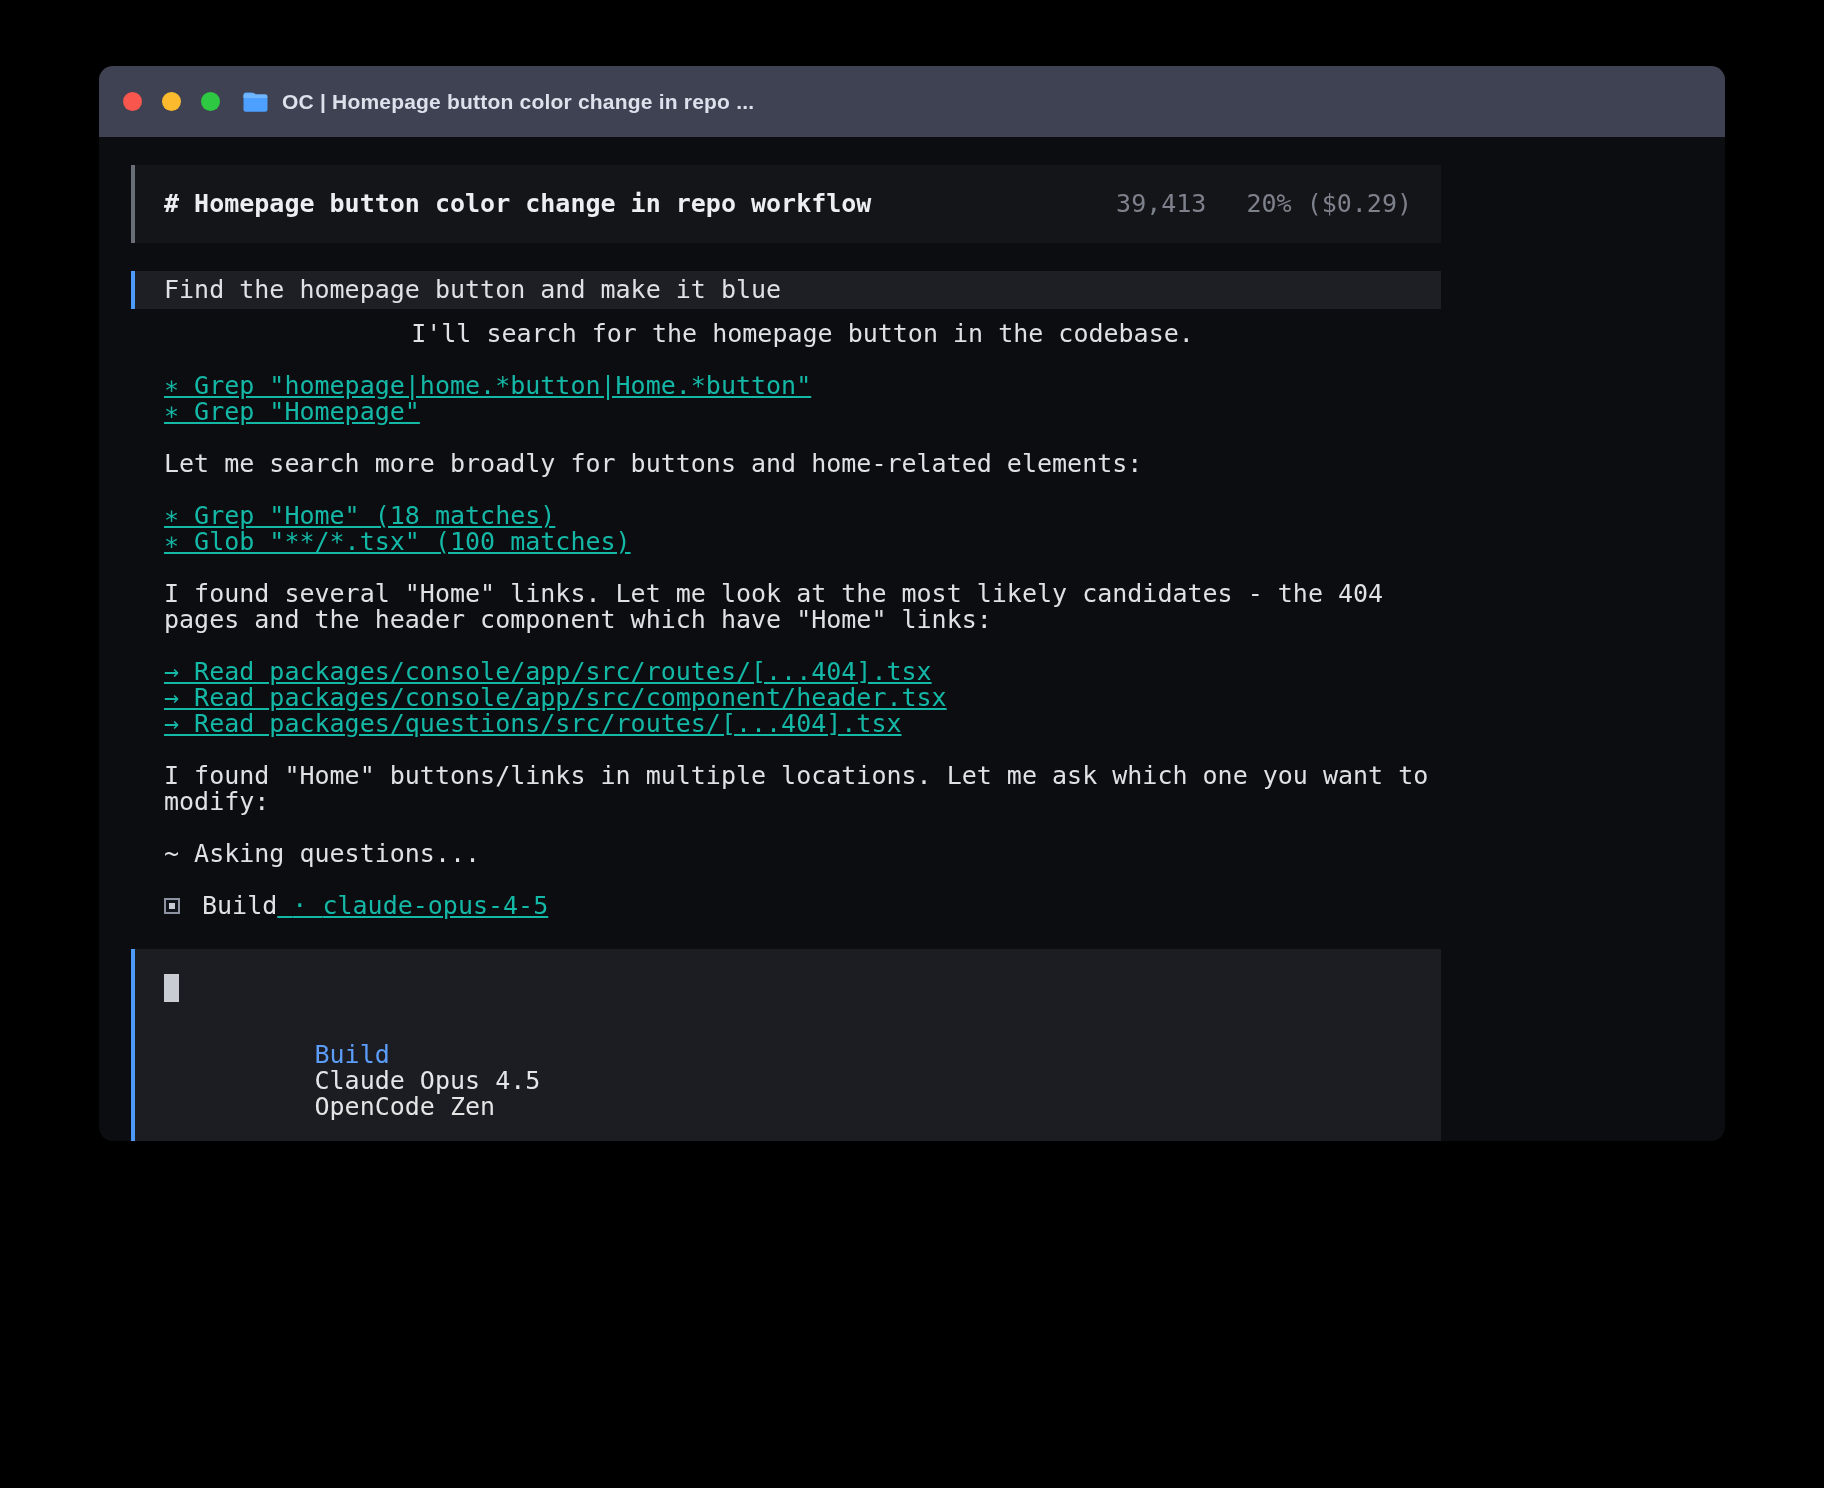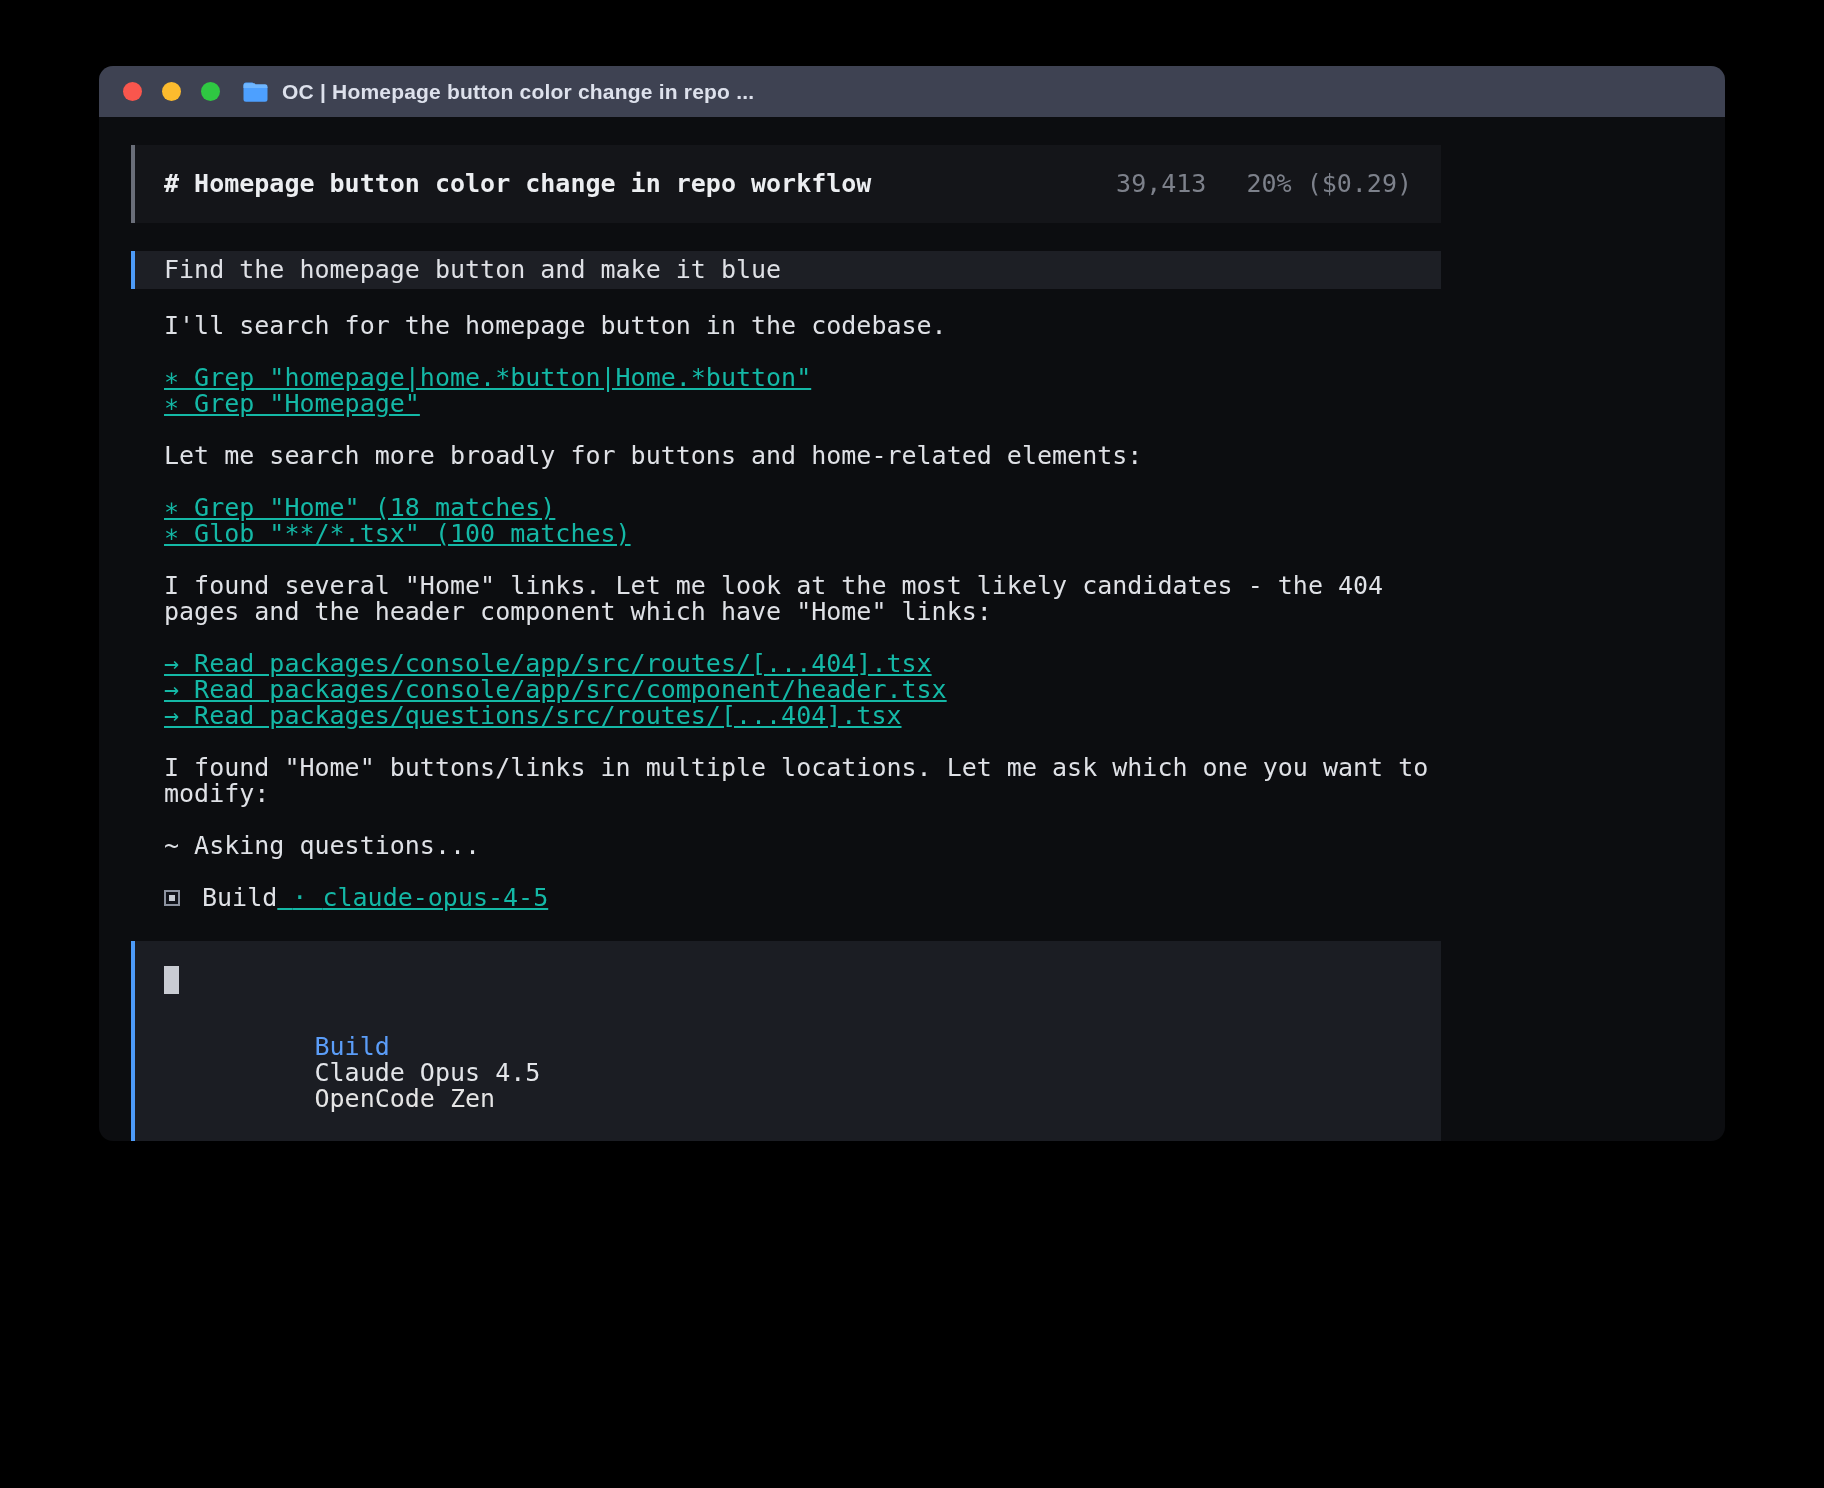--- a/index.html
+++ b/index.html
@@ -12,21 +12,21 @@
   .window {
     position: absolute; left: 99px; top: 66px;
     width: 1626px; height: 1075px;
     border-radius: 14px;
     background: #0c0d10;
     overflow: hidden;
     box-shadow: 0 24px 70px rgba(0,0,0,0.75);
     display: flex; flex-direction: column;
   }
   .titlebar {
-    height: 51px; flex: 0 0 auto;
+    height: 71px; flex: 0 0 auto;
     background: #3e4252;
     display: flex; align-items: center;
     padding: 0 24px;
   }
   .lights { display: flex; gap: 20px; align-items: center; }
   .light { width: 19px; height: 19px; border-radius: 50%; border: none; padding: 0; cursor: default; }
   .light.red    { background: #f9564d; }
   .light.yellow { background: #fcbb2e; }
   .light.green  { background: #2fc842; }
   .title-wrap {
@@ -51,21 +51,21 @@
   }
   .session-title { font-weight: bold; color: #eceef1; white-space: pre; }
   .session-stats { color: #7d818b; display: flex; gap: 40px; white-space: pre; align-items: center; }
   .user-box {
     margin-top: 28px;
     border-left: 4px solid #4d9bf8;
     background: #1d1f25;
     padding: 6px 29px;
   }
   .line { margin-left: 33px; white-space: pre-wrap; max-width: 1277px; }
-  .first-p { margin-top: 24px; }
+  .first-p { margin-top: 12px; text-align: center; }
   .gap { height: 26px; }
   .dim { color: #14b8a6; text-decoration: underline; }
   .agent-line { display: flex; align-items: center; }
   .agent-icon {
     display: inline-block; width: 16px; height: 16px;
     border: 2px solid #8d93a0; background: #11131a;
     position: relative; margin-right: 22px;
   }
   .agent-icon .inner {
     position: absolute; left: 3px; top: 3px;

